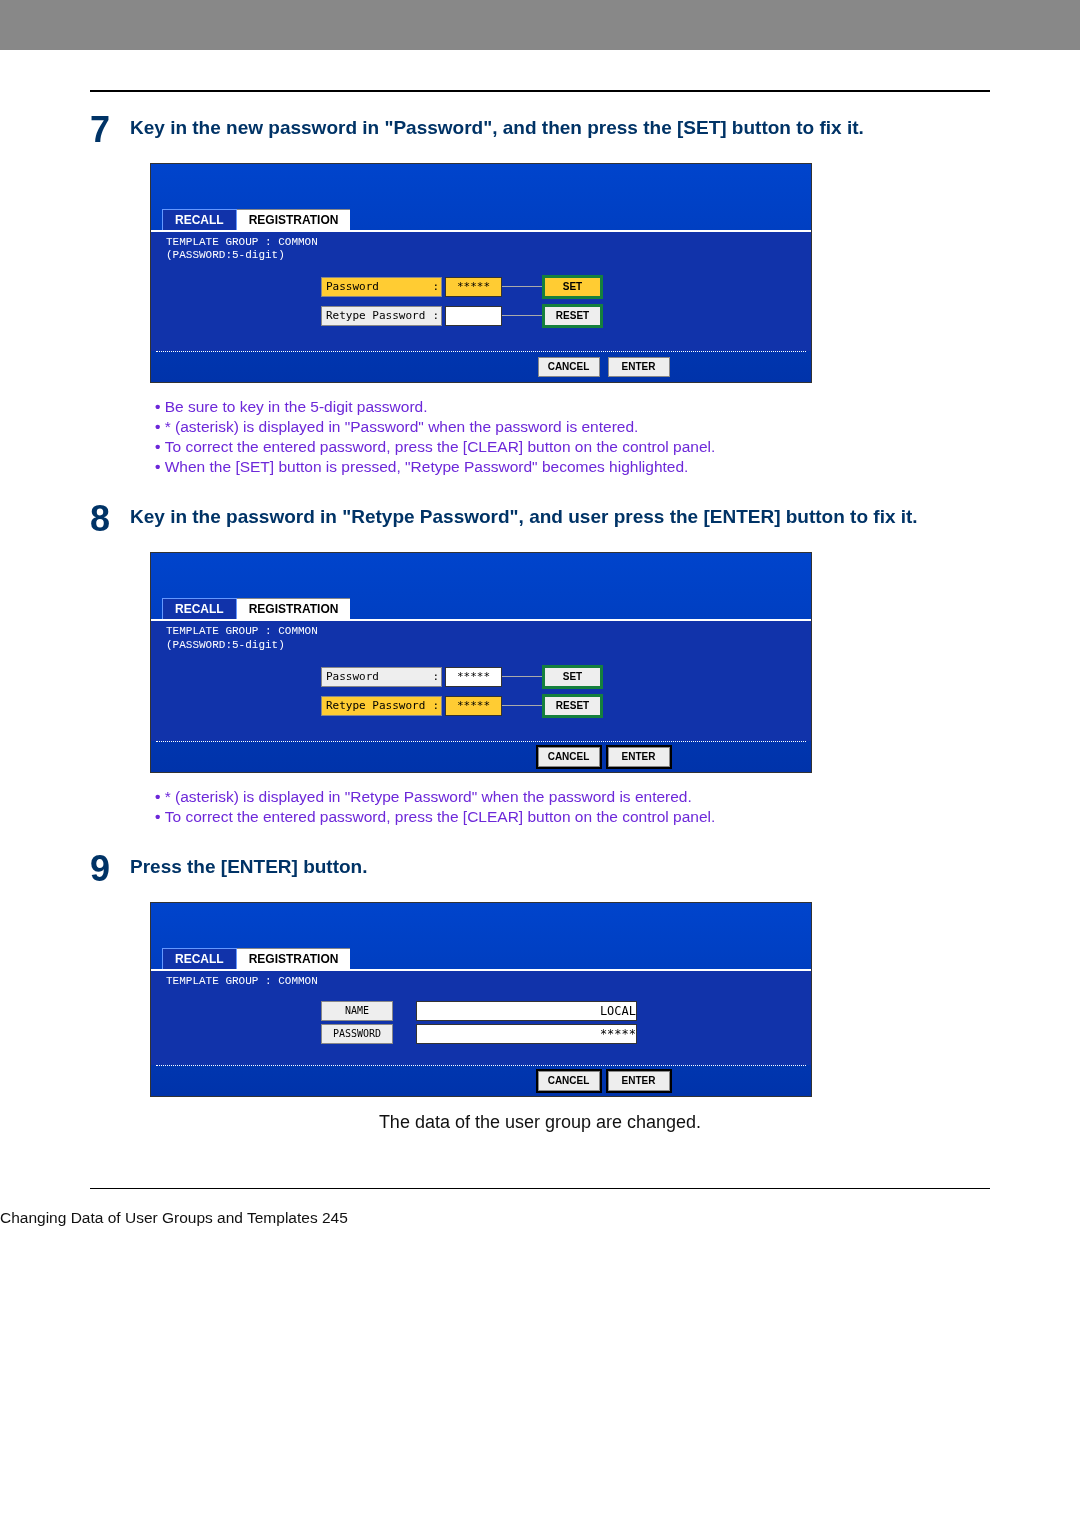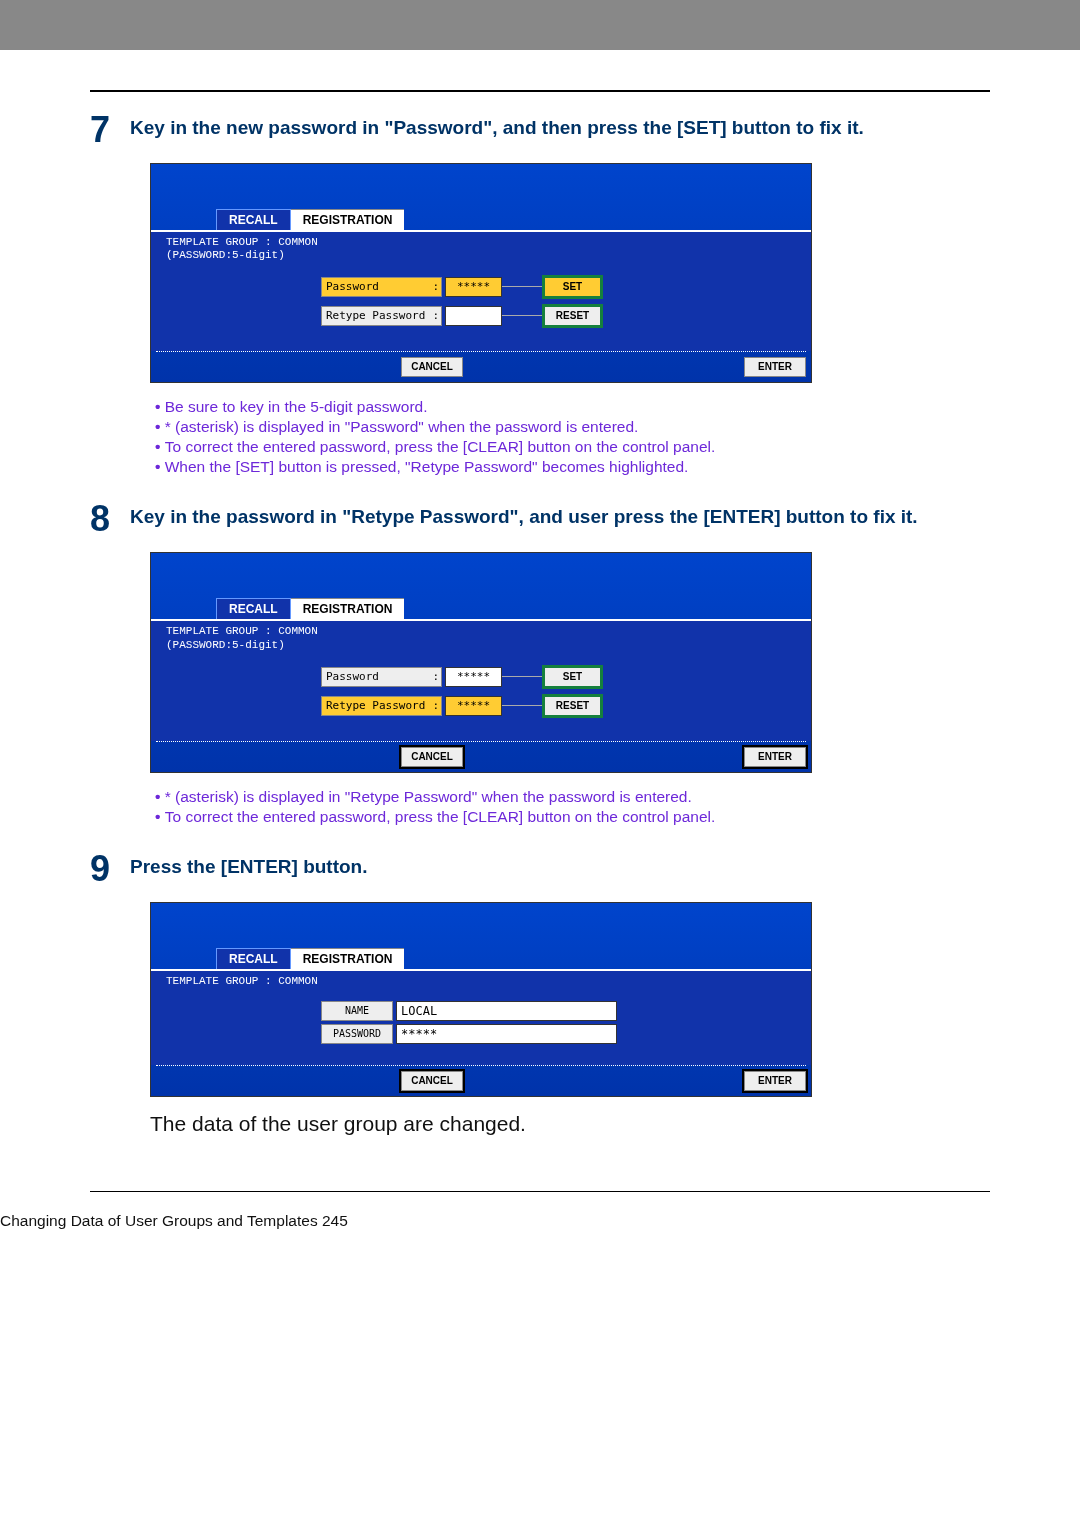--- a/index.html
+++ b/index.html
@@ -46,22 +46,21 @@
   width: 660px;
   border: 1px solid #333;
   background: #1133aa;
   background: linear-gradient(#0044cc, #0033aa);
 }
 .ss-top-blank {
   height: 45px;
 }
 .tabs-row {
   display: flex;
-  padding-left: 17px;
-  margin-left: 48px;
+  padding-left: 11px;
 }
 .tab {
   font-family: "Arial Narrow", Arial;
   font-size: 12px;
   font-weight: bold;
   padding: 3px 12px;
   background: #fff;
   color: #000;
   border-top: 1px solid #888;
 }
@@ -151,30 +150,31 @@
   font-size: 10px;
   font-weight: bold;
   text-align: center;
   line-height: 18px;
 }
 .bottom-btn.focused {
   outline: 2px solid #000;
 }
 .dotted-row.align-mid {
   padding-left: 245px;
-  justify-content: space-between;
+  justify-content: center;
 }
 .info-area {
   background: #1133aa;
   padding: 5px 15px 18px 170px;
 }
 .info-row {
   display: flex;
   align-items: center;
   margin-bottom: 3px;
+  gap: 20px;
 }
 .info-label {
   width: 70px;
   height: 18px;
   background: #eee;
   border: 1px solid #888;
   font-family: monospace;
   font-size: 10px;
   text-align: center;
   line-height: 18px;
@@ -182,39 +182,40 @@
 .info-value {
   width: 215px;
   height: 18px;
   background: #fff;
   border: 1px solid #333;
   font-family: monospace;
   font-size: 12px;
   padding-left: 4px;
   line-height: 18px;
   margin-left: 3px;
+  text-align: right;
 }
 .bullets {
   margin-left: 65px;
   margin-bottom: 25px;
 }
 .bullets div {
   font-size: 15.5px;
   color: #6d28d9;
   margin-bottom: 2px;
 }
 .bullets div::before {
   content: "• ";
   font-weight: bold;
 }
 .single-note {
-  margin-left: 60px;
-  font-size: 21px;
+  font-size: 18px;
   color: #111;
   margin-bottom: 25px;
+  text-align: center;
 }
 .footer {
   padding: 10px 90px 30px 0;
   font-size: 15.5px;
   color: #111;
 }
 .footer-line {
   border: 0;
   border-top: 1px solid #000;
   margin: 0 90px 10px 90px;

